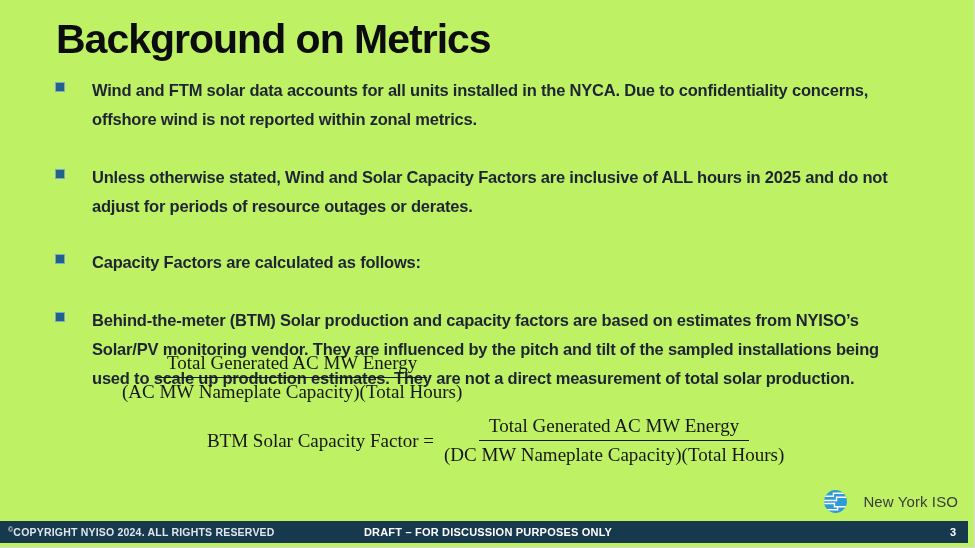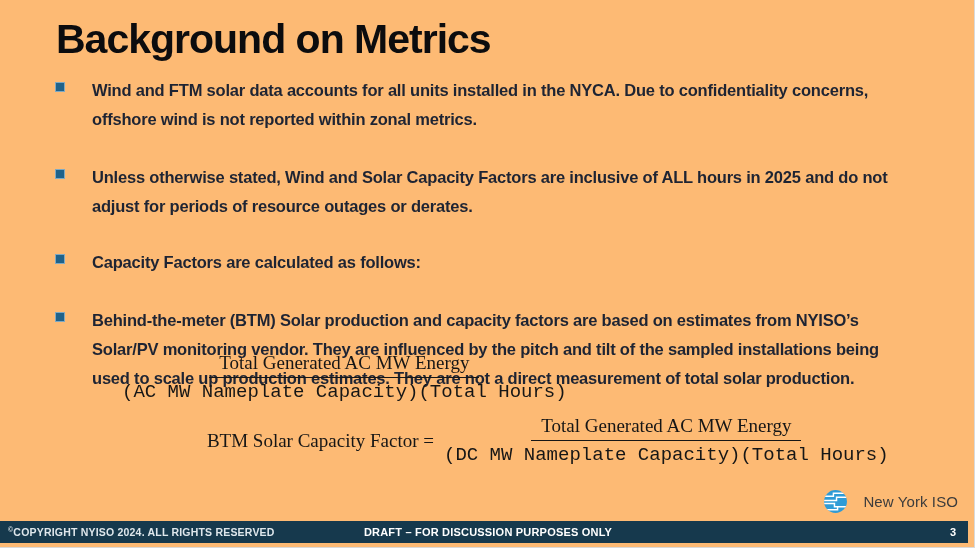--- a/index.html
+++ b/index.html
@@ -3,21 +3,21 @@
 <meta charset="utf-8">
 <style>
   * { margin: 0; padding: 0; box-sizing: border-box; }
   html, body { background: #ffffff; }
   body { font-family: "Liberation Sans", sans-serif; }
 
   .slide {
     position: relative;
     width: 975px;
     height: 548px;
-    background: #fdba74;
+    background: #bef264;
     overflow: hidden;
     border-right: 1px solid #d9d9d9;
     border-bottom: 1px solid #d9d9d9;
   }
 
   .slide-title {
     position: absolute;
     left: 56px;
     top: 16px;
     font-size: 41px;
@@ -78,21 +78,20 @@
     text-align: left;
   }
   .fraction .numerator {
     padding: 0 10px 3px 10px;
     border-bottom: 1.6px solid #161616;
     white-space: nowrap;
   }
   .fraction .denominator {
     padding: 3px 4px 0 4px;
     white-space: nowrap;
-    font-family: Liberation Mono, monospace;
   }
 
   .logo {
     position: absolute;
     right: 16px;
     top: 489px;
     display: flex;
     align-items: center;
     gap: 15px;
   }

